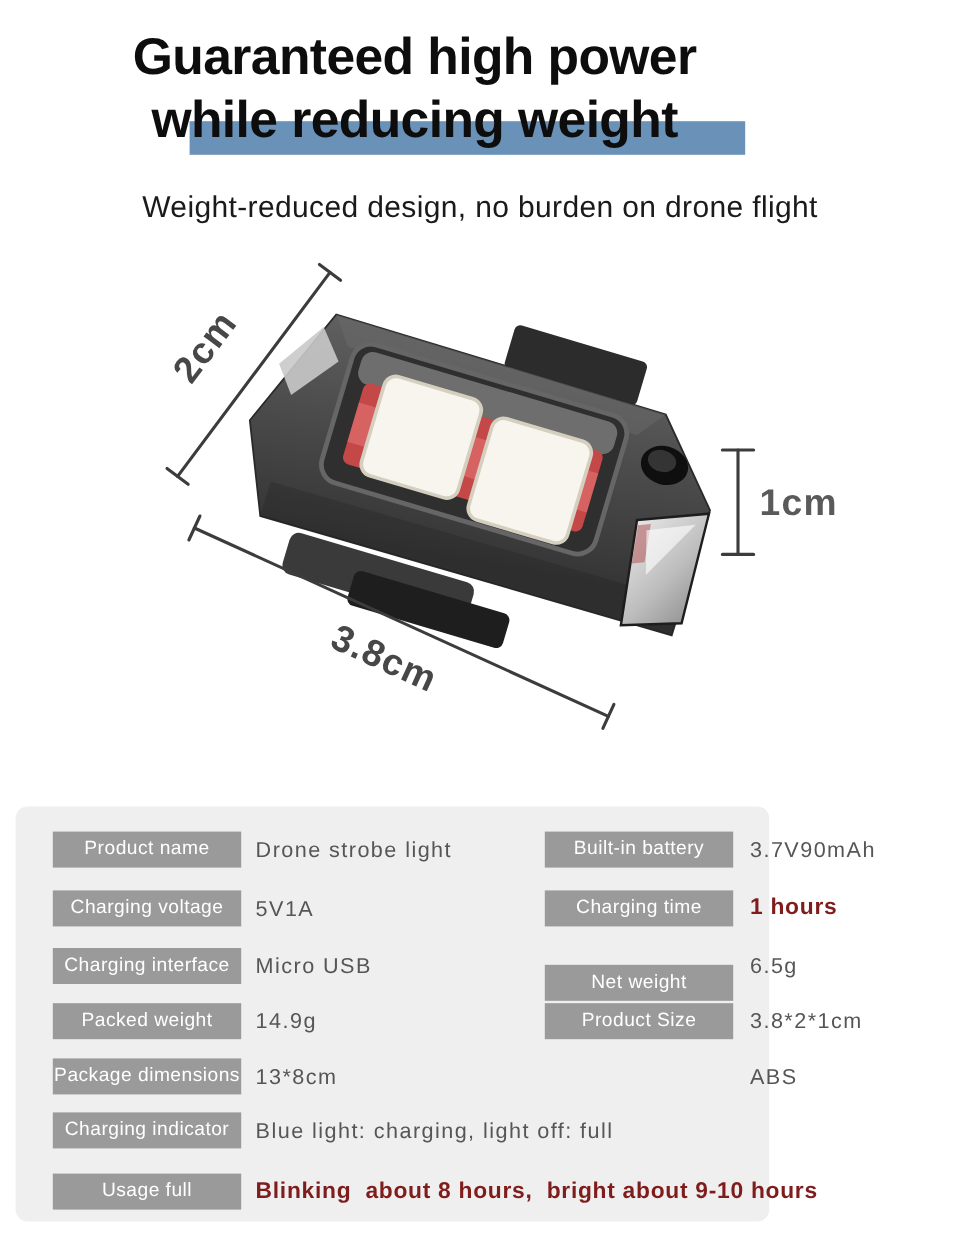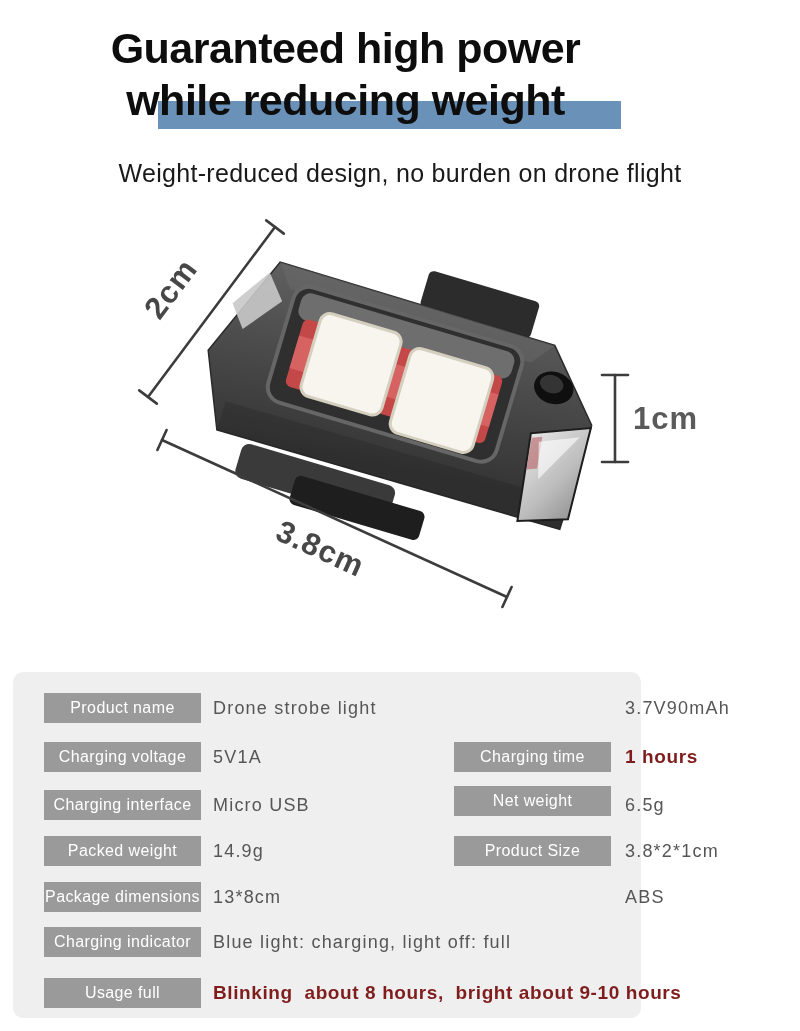--- a/index.html
+++ b/index.html
@@ -120,36 +120,39 @@
       <text class="dim-label dim-label-side" x="633" y="229">1cm</text>
     </g>
   </svg>
 
   <div class="spec-panel">
 
     <div class="label-box lbox" style="top:21px">
         <span>Product name</span>
       </div>
     <div class="value lval" style="top:21px">Drone strobe light</div>
+    <div class="label-box rbox" style="top:21px">
+        <span>Built-in battery</span>
+      </div>
     <div class="value rval" style="top:21px">3.7V90mAh</div>
 
     <div class="label-box lbox" style="top:70px">
         <span>Charging voltage</span>
       </div>
     <div class="value lval" style="top:70px">5V1A</div>
     <div class="label-box rbox" style="top:70px">
         <span>Charging time</span>
       </div>
     <div class="value rval bold" style="top:70px">1 hours</div>
 
     <div class="label-box lbox" style="top:118px">
         <span>Charging interface</span>
       </div>
     <div class="value lval" style="top:118px">Micro USB</div>
-    <div class="label-box rbox" style="top:114px">
+    <div class="label-box rbox" style="top:132px">
         <span>Net weight</span>
       </div>
     <div class="value rval" style="top:118px">6.5g</div>
 
     <div class="label-box lbox" style="top:164px">
         <span>Packed weight</span>
       </div>
     <div class="value lval" style="top:164px">14.9g</div>
     <div class="label-box rbox" style="top:164px">
         <span>Product Size</span>

